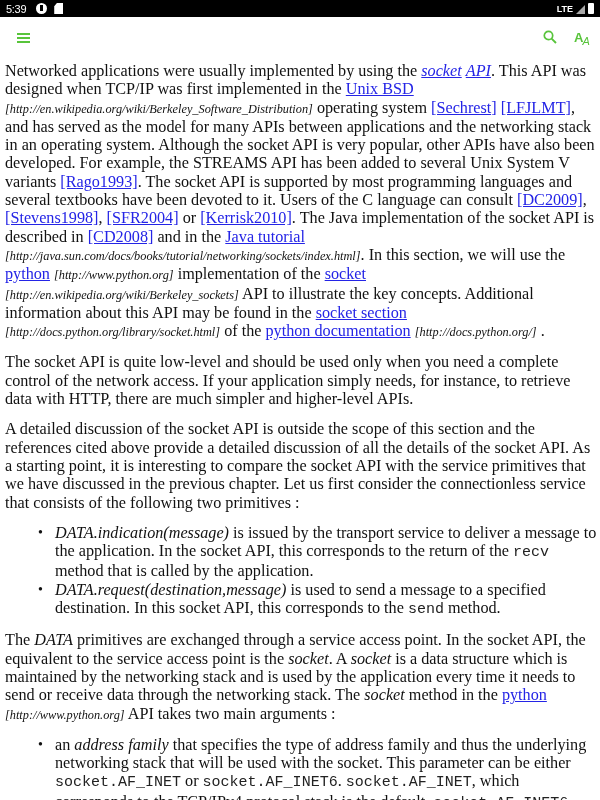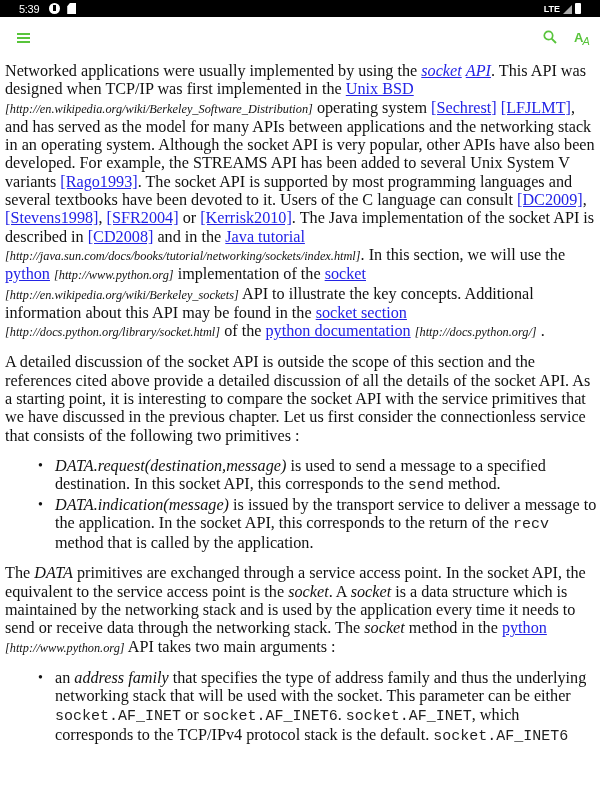--- a/index.html
+++ b/index.html
@@ -3,21 +3,21 @@
 <meta charset="utf-8">
 <style>
   * { box-sizing: border-box; margin: 0; padding: 0; }
   html, body { width: 600px; height: 800px; overflow: hidden; background: #ffffff; }
   body { position: relative; font-family: "Liberation Serif", serif; color: #111; }
 
   .status-bar {
     position: absolute; top: 0; left: 0; width: 600px; height: 17px;
     background: #000; color: #fff;
     font-family: "Liberation Sans", sans-serif; font-size: 11px;
-    display: flex; align-items: center; padding: 0 19px;
+    display: flex; align-items: center; padding: 0 6px;
   }
   .status-bar .time { margin-right: 10px; letter-spacing: -0.3px; }
   .status-bar .sb-icon { display: inline-block; margin-right: 7px; }
   .sb-circle { width: 11px; height: 11px; border-radius: 50%; background: #fff; position: relative; }
   .sb-circle::after { content: ""; position: absolute; left: 4px; top: 2px; width: 3px; height: 6px; background: #000; }
   .sb-card { width: 9px; height: 11px; background: #fff; clip-path: polygon(30% 0, 100% 0, 100% 100%, 0 100%, 0 30%); }
   .status-right { margin-left: auto; display: flex; align-items: flex-end; gap: 3px; }
   .status-right .lte { font-size: 9px; font-weight: bold; }
   .sb-signal { width: 0; height: 0; border-left: 9px solid transparent; border-bottom: 9px solid #aaa; }
   .sb-battery { width: 6px; height: 11px; background: #fff; border-radius: 1px; }
@@ -71,26 +71,27 @@
     <line x1="8.6" y1="8.6" x2="13" y2="13" stroke="#58c43b" stroke-width="1.9"></line>
   </svg>
   <div class="fontsize-icon">
     <span class="big">A</span><span class="small">A</span>
   </div>
 </div>
 
 <div class="content">
   <p><span>Networked applications were usually implemented by using the </span><a href="#"><em>socket</em></a> <a href="#"><em>API</em></a><span>. This API was designed when TCP/IP was first implemented in the </span><a href="#">Unix BSD</a><br><span class="url">[http://en.wikipedia.org/wiki/Berkeley_Software_Distribution]</span><span> operating system </span><a href="#">[Sechrest]</a> <a href="#">[LFJLMT]</a><span>, and has served as the model for many APIs between applications and the networking stack in an operating system. Although the socket API is very popular, other APIs have also been developed. For example, the STREAMS API has been added to several Unix System V variants </span><a href="#">[Rago1993]</a><span>. The socket API is supported by most programming languages and several textbooks have been devoted to it. Users of the C language can consult </span><a href="#">[DC2009]</a><span>, </span><a href="#">[Stevens1998]</a><span>, </span><a href="#">[SFR2004]</a><span> or </span><a href="#">[Kerrisk2010]</a><span>. The Java implementation of the socket API is described in </span><a href="#">[CD2008]</a><span> and in the </span><a href="#">Java tutorial</a><br><span class="url">[http://java.sun.com/docs/books/tutorial/networking/sockets/index.html]</span><span>. In this section, we will use the </span><a href="#">python</a> <span class="url">[http://www.python.org]</span><span> implementation of the </span><a href="#">socket</a><br><span class="url">[http://en.wikipedia.org/wiki/Berkeley_sockets]</span><span> API to illustrate the key concepts. Additional information about this API may be found in the </span><a href="#">socket section</a><br><span class="url">[http://docs.python.org/library/socket.html]</span><span> of the </span><a href="#">python documentation</a> <span class="url">[http://docs.python.org/]</span><span> .</span></p>
 
+  <p>The socket API is quite low-level and should be used only when you need a complete control of the network access. If your application simply needs, for instance, to retrieve data with HTTP, there are much simpler and higher-level APIs.</p>
 
   <p>A detailed discussion of the socket API is outside the scope of this section and the references cited above provide a detailed discussion of all the details of the socket API. As a starting point, it is interesting to compare the socket API with the service primitives that we have discussed in the previous chapter. Let us first consider the connectionless service that consists of the following two primitives :</p>
 
   <ul>
+    <li><em>DATA.indication(message)</em><span> is issued by the transport service to deliver a message to the application. In the socket API, this corresponds to the return of the </span><code>recv</code><span> method that is called by the application.</span></li>
     <li><em>DATA.request(destination,message)</em><span> is used to send a message to a specified destination. In this socket API, this corresponds to the </span><code>send</code><span> method.</span></li>
-    <li><em>DATA.indication(message)</em><span> is issued by the transport service to deliver a message to the application. In the socket API, this corresponds to the return of the </span><code>recv</code><span> method that is called by the application.</span></li>
   </ul>
 
   <p><span>The </span><em>DATA</em><span> primitives are exchanged through a service access point. In the socket API, the equivalent to the service access point is the </span><em>socket</em><span>. A </span><em>socket</em><span> is a data structure which is maintained by the networking stack and is used by the application every time it needs to send or receive data through the networking stack. The </span><em>socket</em><span> method in the </span><a href="#">python</a><br><span class="url">[http://www.python.org]</span><span> API takes two main arguments :</span></p>
 
   <ul>
     <li><span>an </span><em>address family</em><span> that specifies the type of address family and thus the underlying networking stack that will be used with the socket. This parameter can be either </span><code>socket.AF_INET</code><span> or </span><code>socket.AF_INET6</code><span>. </span><code>socket.AF_INET</code><span>, which corresponds to the TCP/IPv4 protocol stack is the default. </span><code>socket.AF_INET6</code></li>
   </ul>
 </div>
 
 </body></html>

